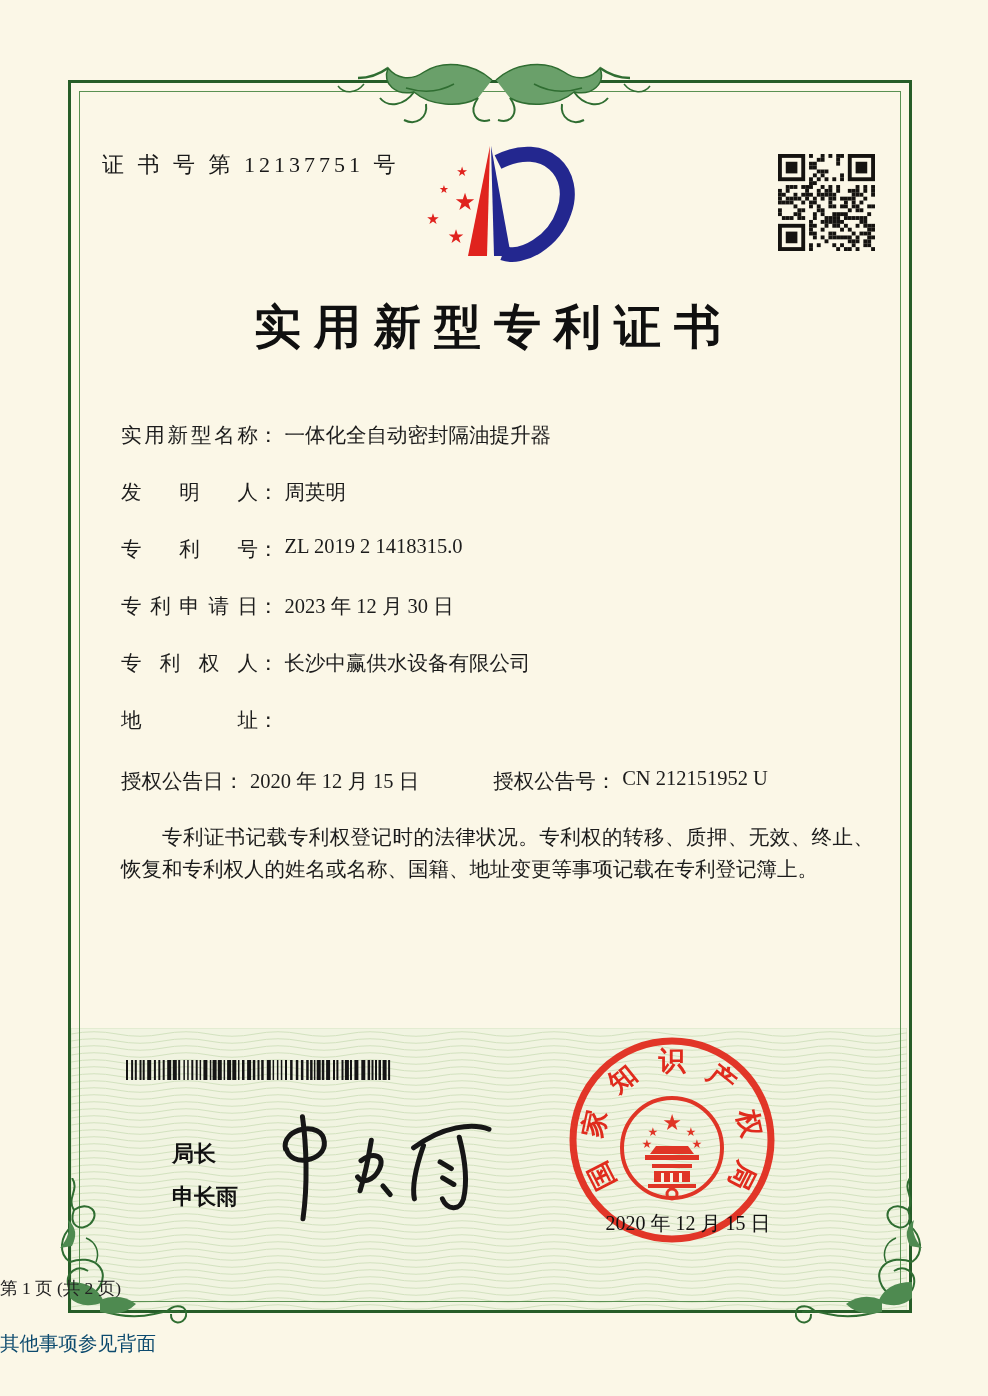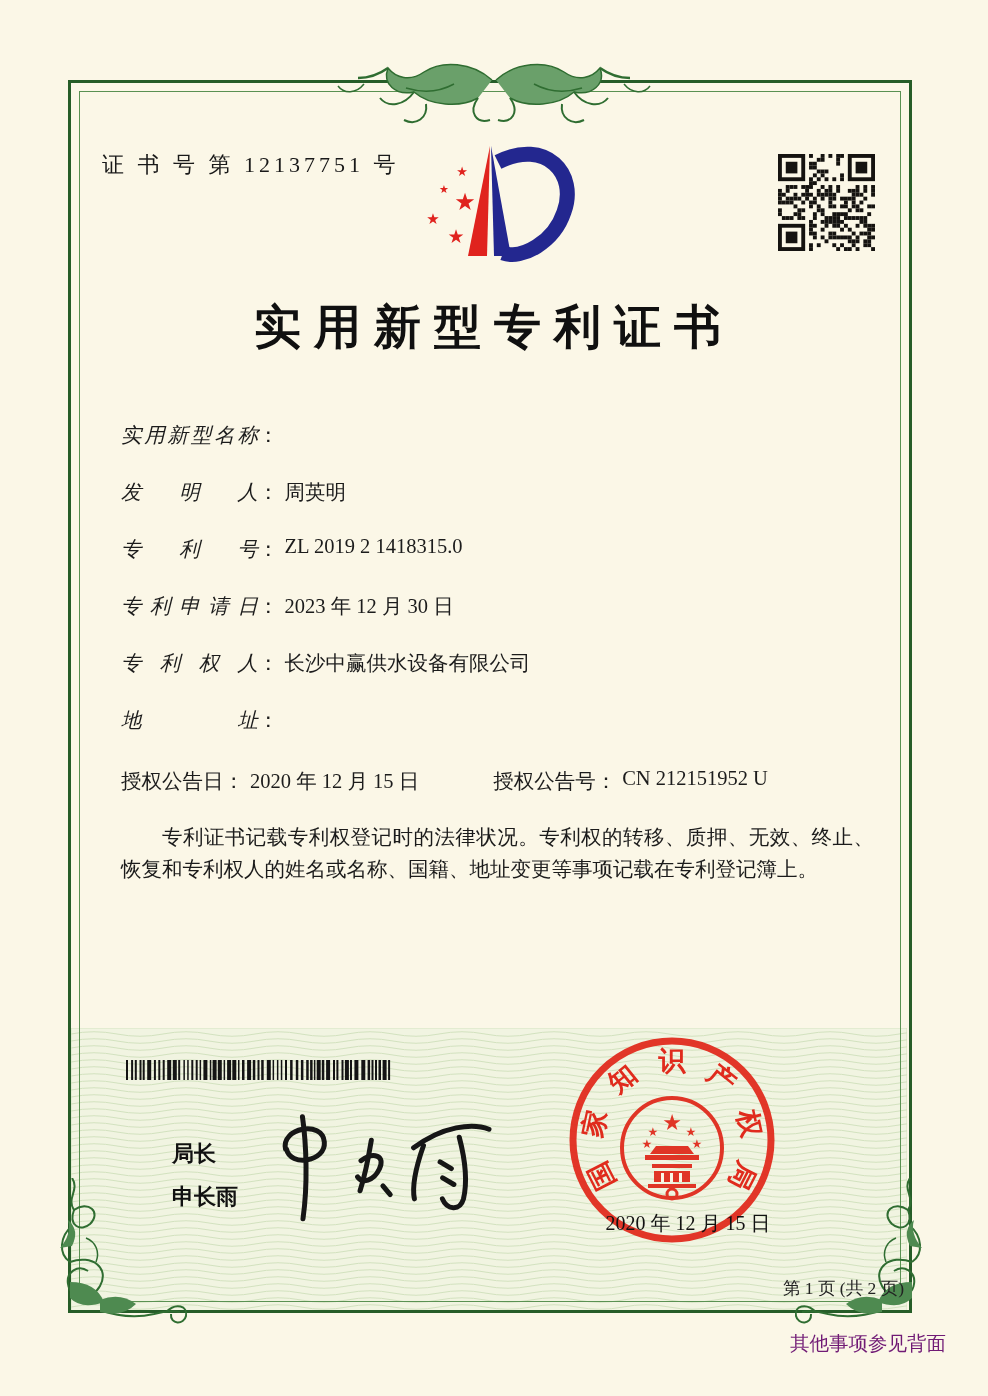--- a/index.html
+++ b/index.html
@@ -15,39 +15,39 @@
   .fl-bl{position:absolute;left:50px;top:1178px;}
   .fl-br{position:absolute;left:792px;top:1178px;transform:scaleX(-1);}
   .cert-no{position:absolute;left:102px;top:150px;font-size:22px;letter-spacing:4px;color:#191919;}
   .logo{position:absolute;left:406px;top:136px;}
   .qr{position:absolute;left:778px;top:154px;}
   .title{position:absolute;left:0;right:0;top:296px;margin:0;text-align:center;
          font-size:47px;font-weight:bold;letter-spacing:13px;color:#101010;}
   .fields{position:absolute;left:121px;top:421px;width:775px;font-size:20.5px;}
   .frow{height:57px;display:flex;align-items:flex-start;white-space:nowrap;}
   .frow.tall{height:61px;}
-  .flabel{display:inline-block;width:137px;text-align:justify;text-align-last:justify;font-style:italic;}
+  .flabel{display:inline-block;width:137px;text-align:justify;text-align-last:justify;}
   .fcolon{display:inline-block;margin-right:6px;}
   .grant2{margin-left:74px;}
   .paras{position:absolute;left:121px;top:822px;width:753px;font-size:20.5px;line-height:31.5px;
          text-align:justify;color:#1b1b1b;}
   .paras p{margin:0;text-indent:2em;}
   .barcode{position:absolute;left:124px;top:1060px;}
   .signer{position:absolute;left:124px;top:1132px;font-family:"Liberation Sans","DejaVu Sans",sans-serif;
           font-size:22px;font-weight:600;color:#111;}
   .signer div{line-height:43px;margin-left:48px;}
   .signature{position:absolute;left:266px;top:1100px;}
   .seal{position:absolute;left:566px;top:1034px;width:212px;height:212px;}
   .seal svg{position:absolute;left:0;top:0;}
   #seal-chars{position:absolute;left:0;top:0;width:212px;height:212px;}
   #seal-chars span{position:absolute;left:50%;top:50%;font-size:27px;font-weight:bold;color:#e02b1d;
                    font-family:"Liberation Serif",serif;}
   .seal-date{position:absolute;left:590px;top:1210px;width:196px;text-align:center;font-size:20px;color:#111;}
-  .page-no{position:absolute;left:0;top:1276px;width:904px;text-align:right;font-size:17.5px;color:#222;}
-  .back-note{position:absolute;left:0;top:1330px;width:946px;text-align:right;font-size:19.5px;color:#701a75;}
+  .page-no{position:absolute;left:0;top:1276px;width:904px;text-align:left;font-size:17.5px;color:#222;}
+  .back-note{position:absolute;left:0;top:1330px;width:946px;text-align:left;font-size:19.5px;color:#0c4a6e;}
 </style>
 </head>
 <body>
 
 <div class="page">
 
   <svg class="gui" id="gui-svg" width="836" height="283">
       <g fill="none" stroke="#c8dcb4" stroke-width="1" opacity="0.8">
         <rect width="836" height="283" fill="#edf2df" opacity="0.9"></rect>
         <path d="M0 6 q23 -4.5 46 0 t 46 0 t 46 0 t 46 0 t 46 0 t 46 0 t 46 0 t 46 0 t 46 0 t 46 0 t 46 0 t 46 0 t 46 0 t 46 0 t 46 0 t 46 0 t 46 0 t 46 0 t 46 0"></path>
@@ -371,20 +371,21 @@
         <rect x="7.76" y="77.6" width="11.64" height="11.64"></rect>
       </g>
     </svg>
 
   <h1 class="title">实用新型专利证书</h1>
 
   <div class="fields">
     <div class="frow">
       <span class="flabel">实用新型名称</span>
         <span class="fcolon">：</span>
+        <span class="fvalue">一体化全自动密封隔油提升器</span>
     </div>
     <div class="frow">
       <span class="flabel">发明人</span>
         <span class="fcolon">：</span>
         <span class="fvalue">周英明</span>
     </div>
     <div class="frow">
       <span class="flabel">专利号</span>
         <span class="fcolon">：</span>
         <span class="fvalue">ZL 2019 2 1418315.0</span>

